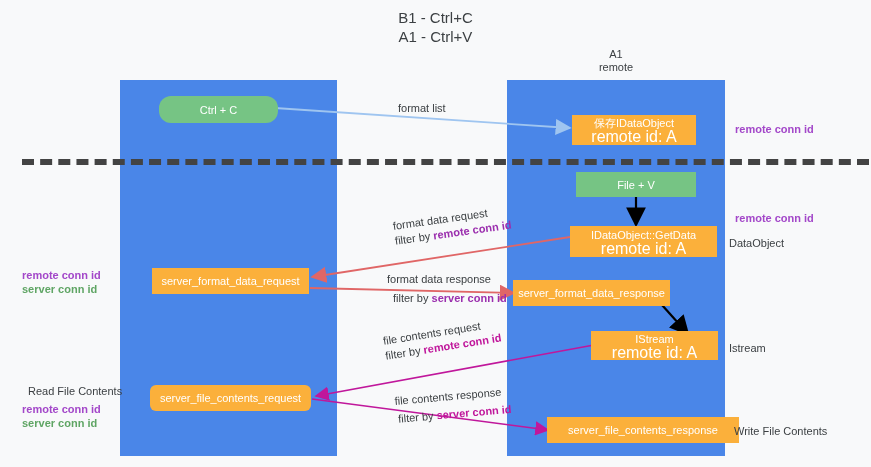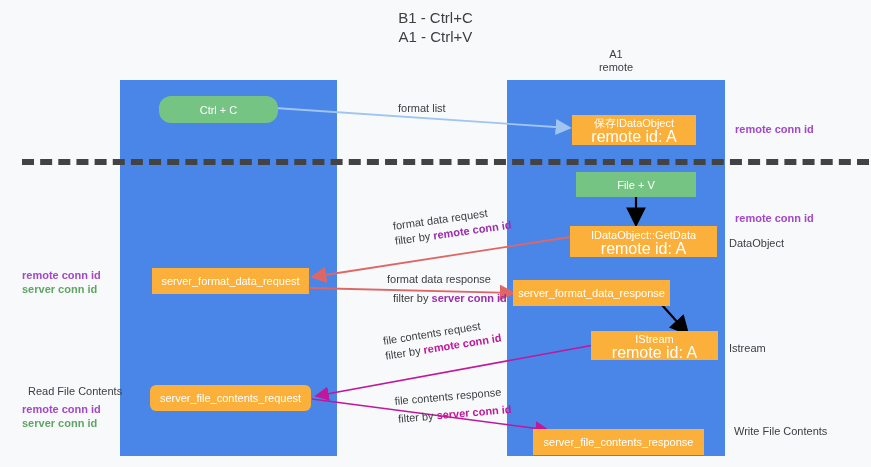--- a/index.html
+++ b/index.html
@@ -191,21 +191,21 @@
 
   <div class="node orange" style="left:591px; top:331px; width:127px; height:29px;">
     <span>IStream</span>
     <span class="l2">remote id: A</span>
   </div>
 
   <div class="node orange" style="left:150px; top:385px; width:161px; height:26px;border-radius:6px;">
     <span>server_file_contents_request</span>
   </div>
 
-  <div class="node orange" style="left:533px; top:417px; width:171px; height:26px;margin-top:12px;">
+  <div class="node orange" style="left:547px; top:417px; width:192px; height:26px;">
     <span>server_file_contents_response</span>
   </div>
 
   <div class="side-label bold-purple" style="left:735px; top:122px;">remote conn id</div>
 
   <div class="side-label bold-purple" style="left:735px; top:211px;">remote conn id</div>
 
   <div class="side-label" style="left:729px; top:236px;">DataObject</div>
 
   <div class="side-label" style="left:729px; top:341px;">Istream</div>

